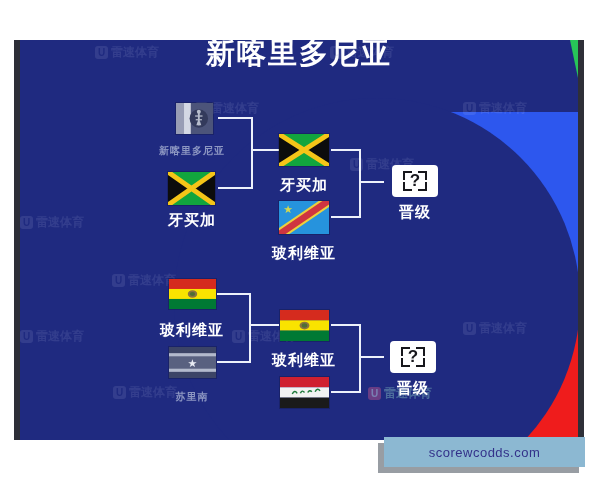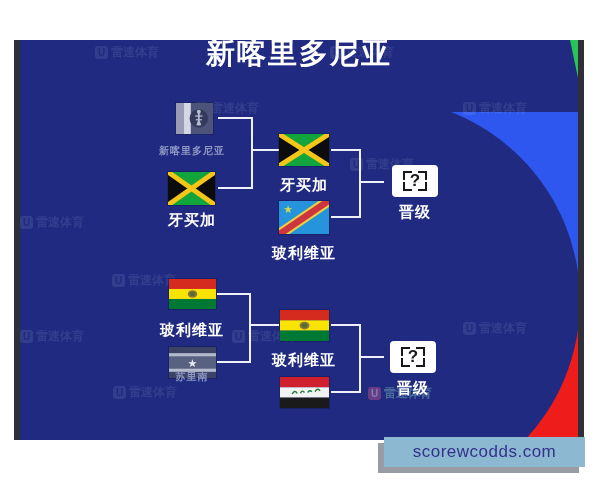--- a/index.html
+++ b/index.html
@@ -42,21 +42,21 @@
   .qmark{position:absolute;left:0;right:0;top:50%;transform:translateY(-52%);text-align:center;
          font-size:17px;font-weight:bold;color:#17171c;line-height:1;}
   .qc{position:absolute;width:7px;height:7px;border:0 solid #17171c;}
   .qc.tl{left:11px;top:6px;border-left-width:2px;border-top-width:2px;}
   .qc.tr{right:11px;top:6px;border-right-width:2px;border-top-width:2px;}
   .qc.bl{left:11px;bottom:6px;border-left-width:2px;border-bottom-width:2px;}
   .qc.br{right:11px;bottom:6px;border-right-width:2px;border-bottom-width:2px;}
   
   .footer-bar{position:absolute;left:384px;top:437px;width:201px;height:30px;background:#8cb8d2;
               z-index:5;box-shadow:-6px 6px 0 #989da3;display:flex;align-items:center;justify-content:center;}
-  .footer-bar span{color:#33318a;font-size:17px;letter-spacing:0.5px;}
+  .footer-bar span{color:#33318a;font-size:13px;letter-spacing:0.5px;}
 </style>
 </head>
 <body>
 
 <div class="stage">
 
   <div class="strip left"></div>
   <div class="strip right"></div>
 
   <div class="panel">
@@ -145,21 +145,21 @@
   <div class="flag" style="left:169px;top:347px;width:47px;height:31px;">
     <svg viewBox="0 0 60 40" preserveAspectRatio="none">
       <rect width="60" height="40" fill="#596180"></rect>
       <rect width="60" height="8" fill="#3c4466"></rect>
       <rect y="32" width="60" height="8" fill="#3c4466"></rect>
       <rect y="8" width="60" height="4" fill="#b3bacc"></rect>
       <rect y="28" width="60" height="4" fill="#b3bacc"></rect>
       <text x="30" y="25.5" font-size="14" fill="#e9ecf4" text-anchor="middle" font-family="DejaVu Sans">★</text>
     </svg>
   </div>
-  <div class="team-label out" style="left:192px;top:370px;">苏里南</div>
+  <div class="team-label out" style="left:192px;top:390px;">苏里南</div>
 
   <div class="line h2" style="left:217px;top:293px;width:34px;"></div>
   <div class="line h2" style="left:217px;top:361px;width:34px;"></div>
   <div class="line v2" style="left:249px;top:293px;height:70px;"></div>
   <div class="line h2" style="left:251px;top:324px;width:28px;"></div>
 
   <div class="flag" style="left:280px;top:310px;width:49px;height:31px;">
     <svg viewBox="0 0 60 40" preserveAspectRatio="none">
       <rect width="60" height="13.4" fill="#d52b1e"></rect>
       <rect y="13.3" width="60" height="13.4" fill="#f9e300"></rect>

